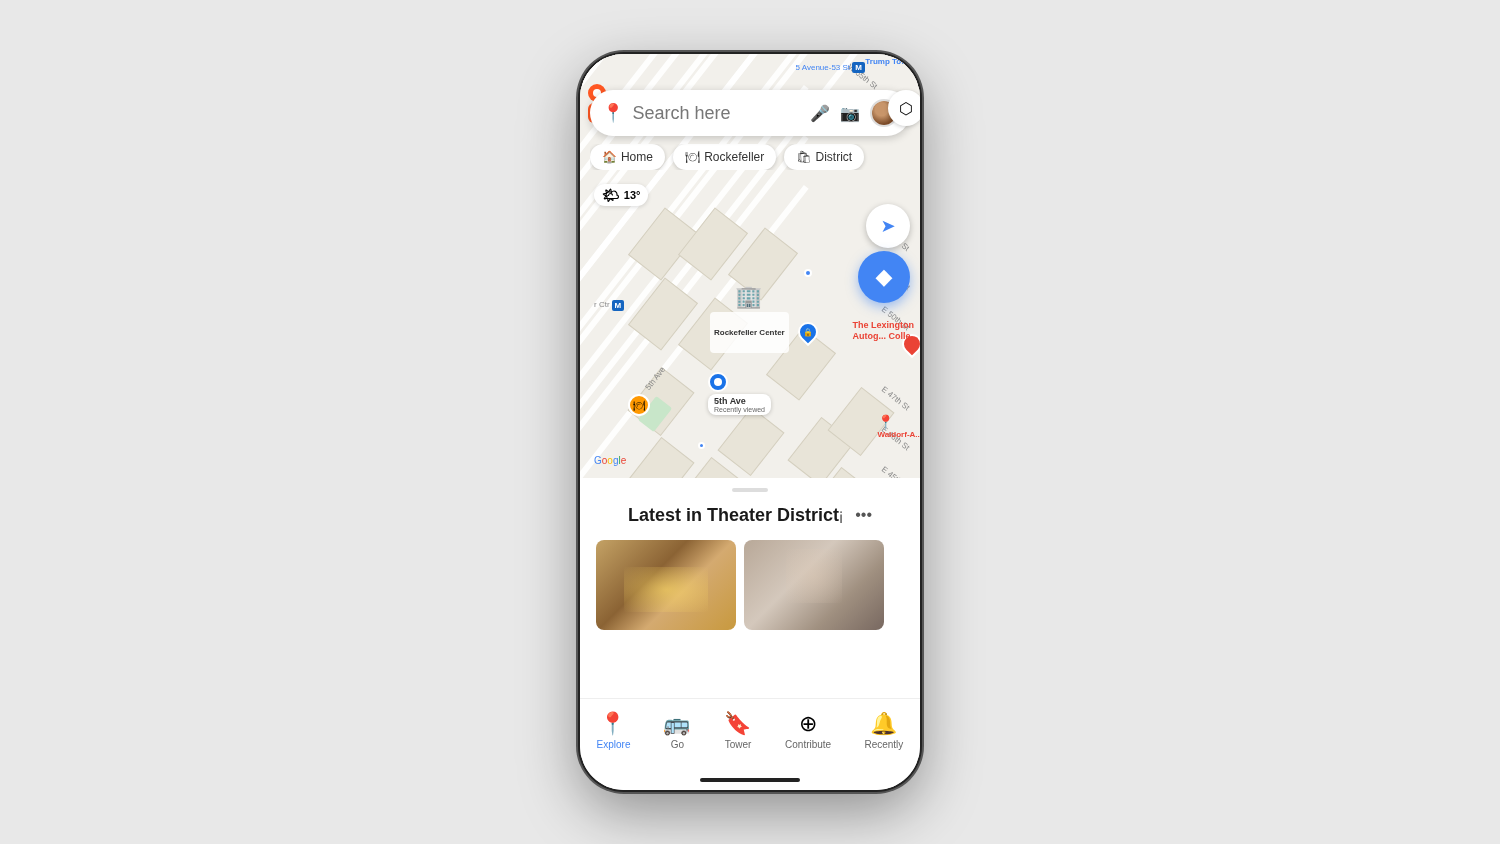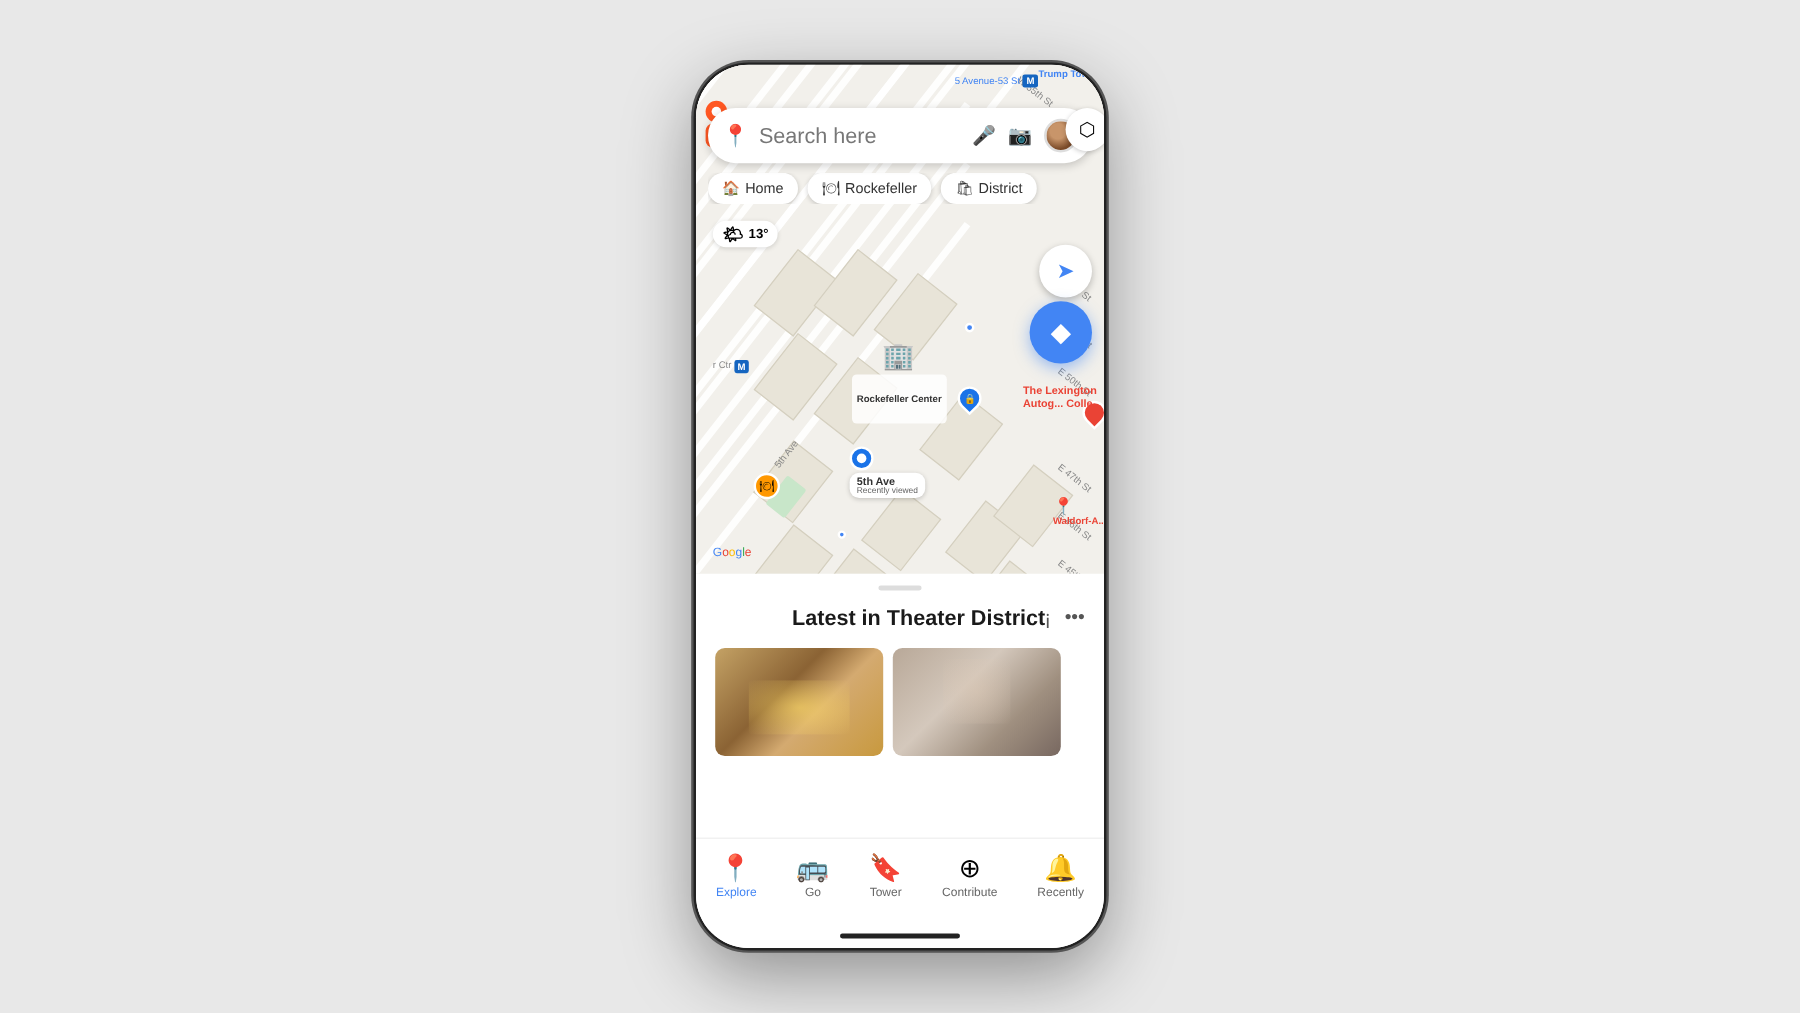--- a/index.html
+++ b/index.html
@@ -195,21 +195,21 @@
     .panel-handle {
       width: 36px;
       height: 4px;
       background: #ddd;
       border-radius: 2px;
       margin: 0 auto 12px;
     }
     .panel-header {
       display: flex;
       align-items: flex-start;
-      justify-content: flex-end;
+      justify-content: center;
       margin-bottom: 12px;
     }
     .panel-title {
       font-size: 18px;
       font-weight: 600;
       color: #1a1a1a;
       line-height: 1.3;
     }
     .panel-actions {
       display: flex;

